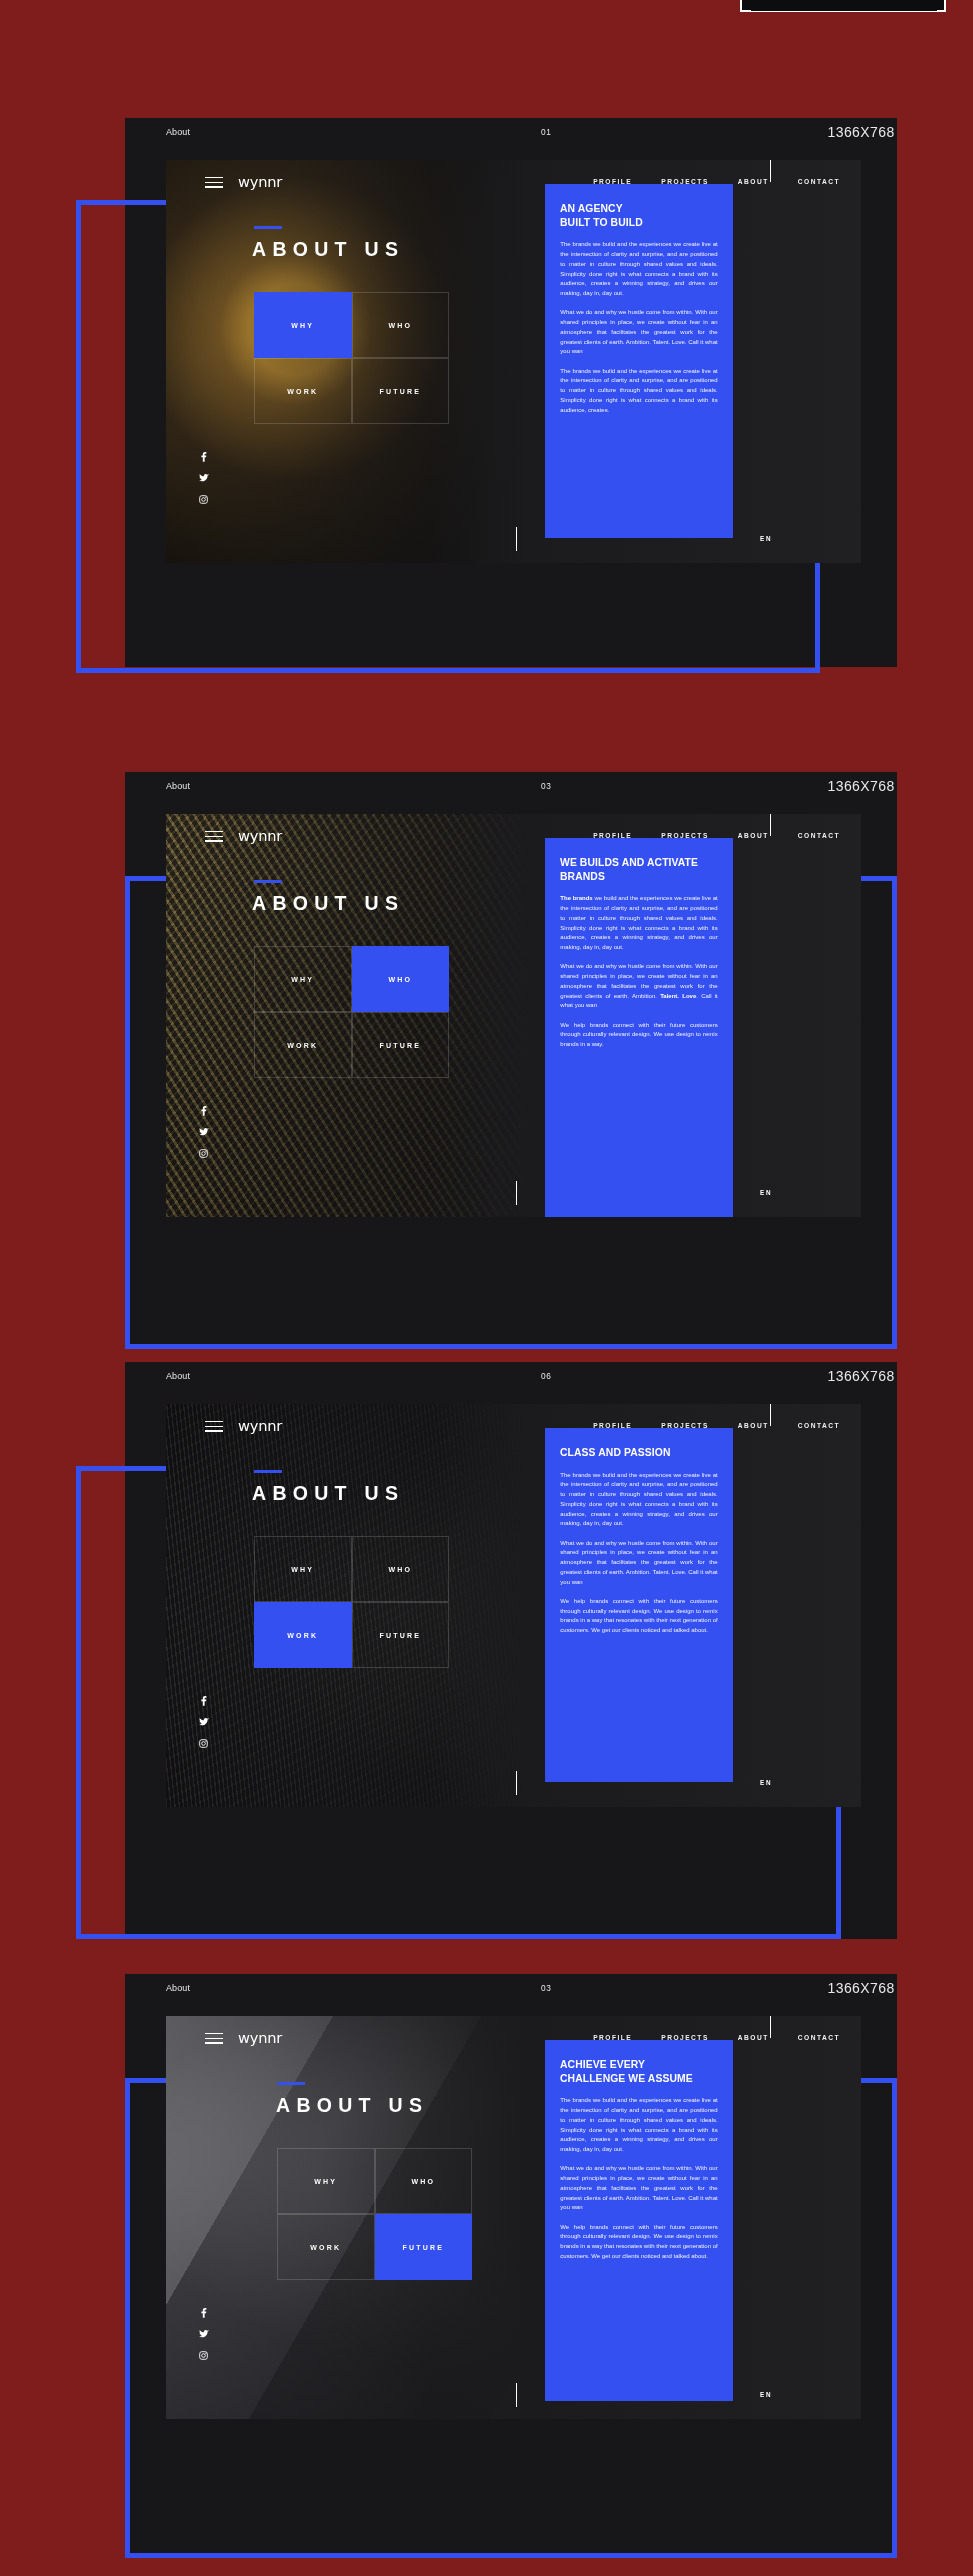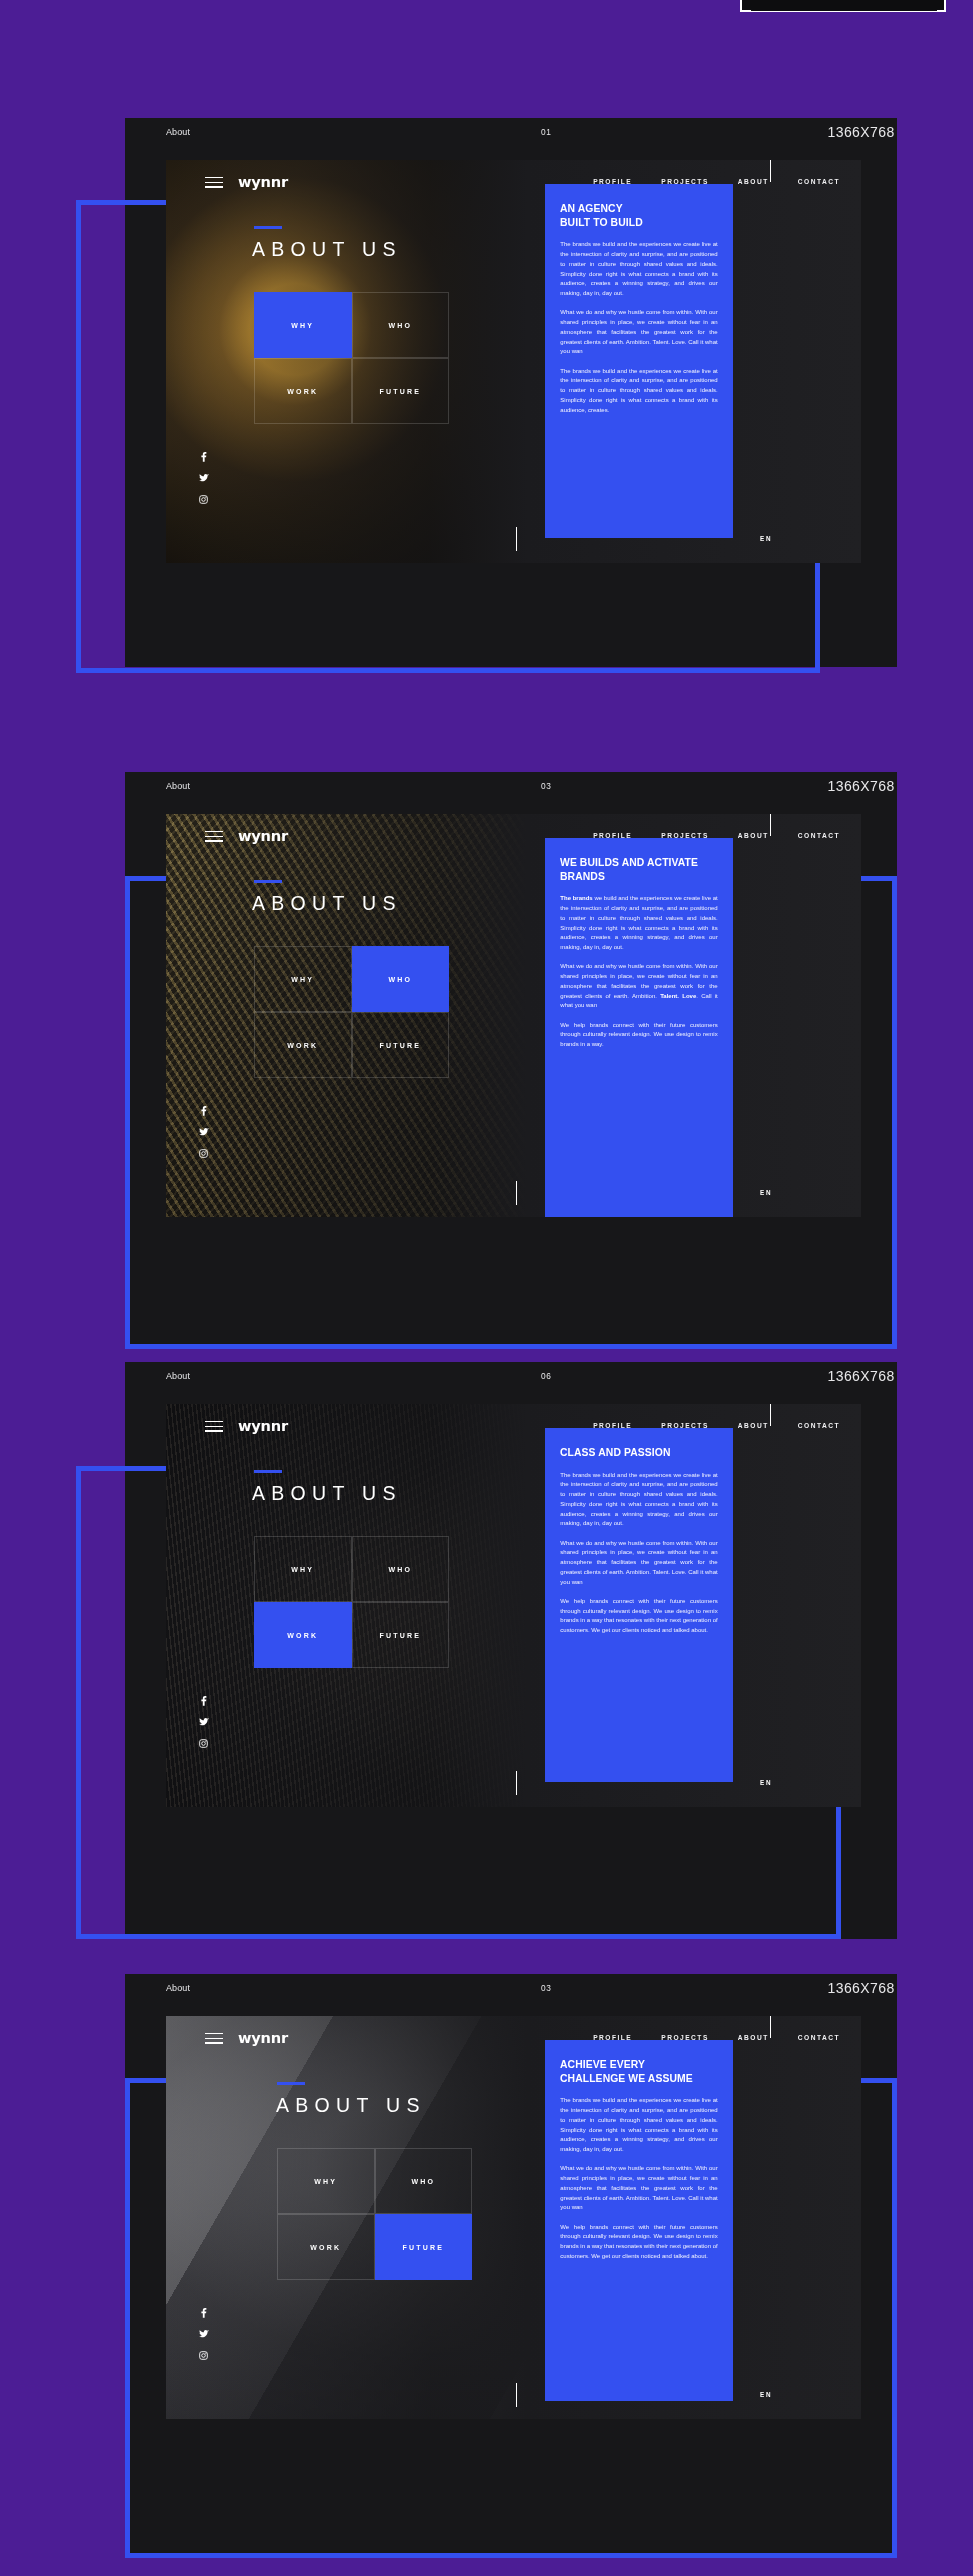--- a/index.html
+++ b/index.html
@@ -2,21 +2,21 @@
 <html style="font-size:11px"><head>
 <meta charset="utf-8">
 <style>
   * { box-sizing: border-box; margin: 0; padding: 0; }
   html, body {
     background: #0d0d0f;
     width: 973px;
     font-family: "Liberation Sans", sans-serif;
     -webkit-font-smoothing: antialiased;
   }
-  .page { position: relative; width: 973px; height: 2576px; background: #4c1d95; overflow: hidden; }
+  .page { position: relative; width: 973px; height: 2576px; background: #7f1d1d; overflow: hidden; }
 
   
   .top-frame {
     position: absolute; left: 740px; top: -23.6px; width: 206px; height: 36px;
     border: 2.8px solid #ffffff; background: #0d0d0f;
   }
   .top-frame-inner {
     position: absolute; left: 751px; top: -14px; width: 186px; height: 25px;
     background: #0d0d0f;
   }
@@ -50,34 +50,34 @@
     position: absolute; right: 0; top: 0; width: 100%; height: 100%;
     background: linear-gradient(90deg, rgba(20,20,22,0) 0%, rgba(20,20,22,.65) 38%, #1b1b1e 52%, #202023 100%);
   }
 
   
   .navbar { position: absolute; left: 0; top: 0; width: 100%; height: 42px; }
   .burger { position: absolute; left: 39px; top: 16.7px; width: 18px; }
   .burger i { display: block; height: 1.4px; background: #fff; margin-bottom: 3.5px; }
   .brand {
     position: absolute; left: 72px; top: 12.5px; color: #fff;
-    font-size: 14.6px; font-weight: 700; letter-spacing: -0.2px;
+    font-size: 14.6px; font-weight: 400; letter-spacing: -0.2px;
     font-family: "DejaVu Sans", sans-serif;
   }
   .navlinks { position: absolute; right: 21px; top: 18px; display: flex; gap: 29px; }
   .navlinks a {
     color: #f2f2f4; font-size: 6.6px; letter-spacing: 1.5px; font-weight: 700;
     text-decoration: none; font-family: "Liberation Sans", sans-serif;
   }
   .nav-tick { position: absolute; right: 90px; top: 0; width: 1.4px; height: 22px; background: #ffffff; }
 
   
   .accent-bar { position: absolute; width: 28px; height: 2.8px; background: #3450f0; }
   .about-title {
-    position: absolute; color: #fff; font-weight: 400;
+    position: absolute; color: #fff; font-weight: 700;
     font-size: 19.5px; letter-spacing: 6.3px;
     font-family: "Liberation Sans", sans-serif;
   }
 
   .grid { position: absolute; display: grid; grid-template-columns: 1fr 1fr; }
   .cell {
     display: flex; align-items: center; justify-content: center;
     border: 0.7px solid rgba(255,255,255,.16);
     color: #fff; font-size: 7px; letter-spacing: 2.2px; font-weight: 700;
   }

